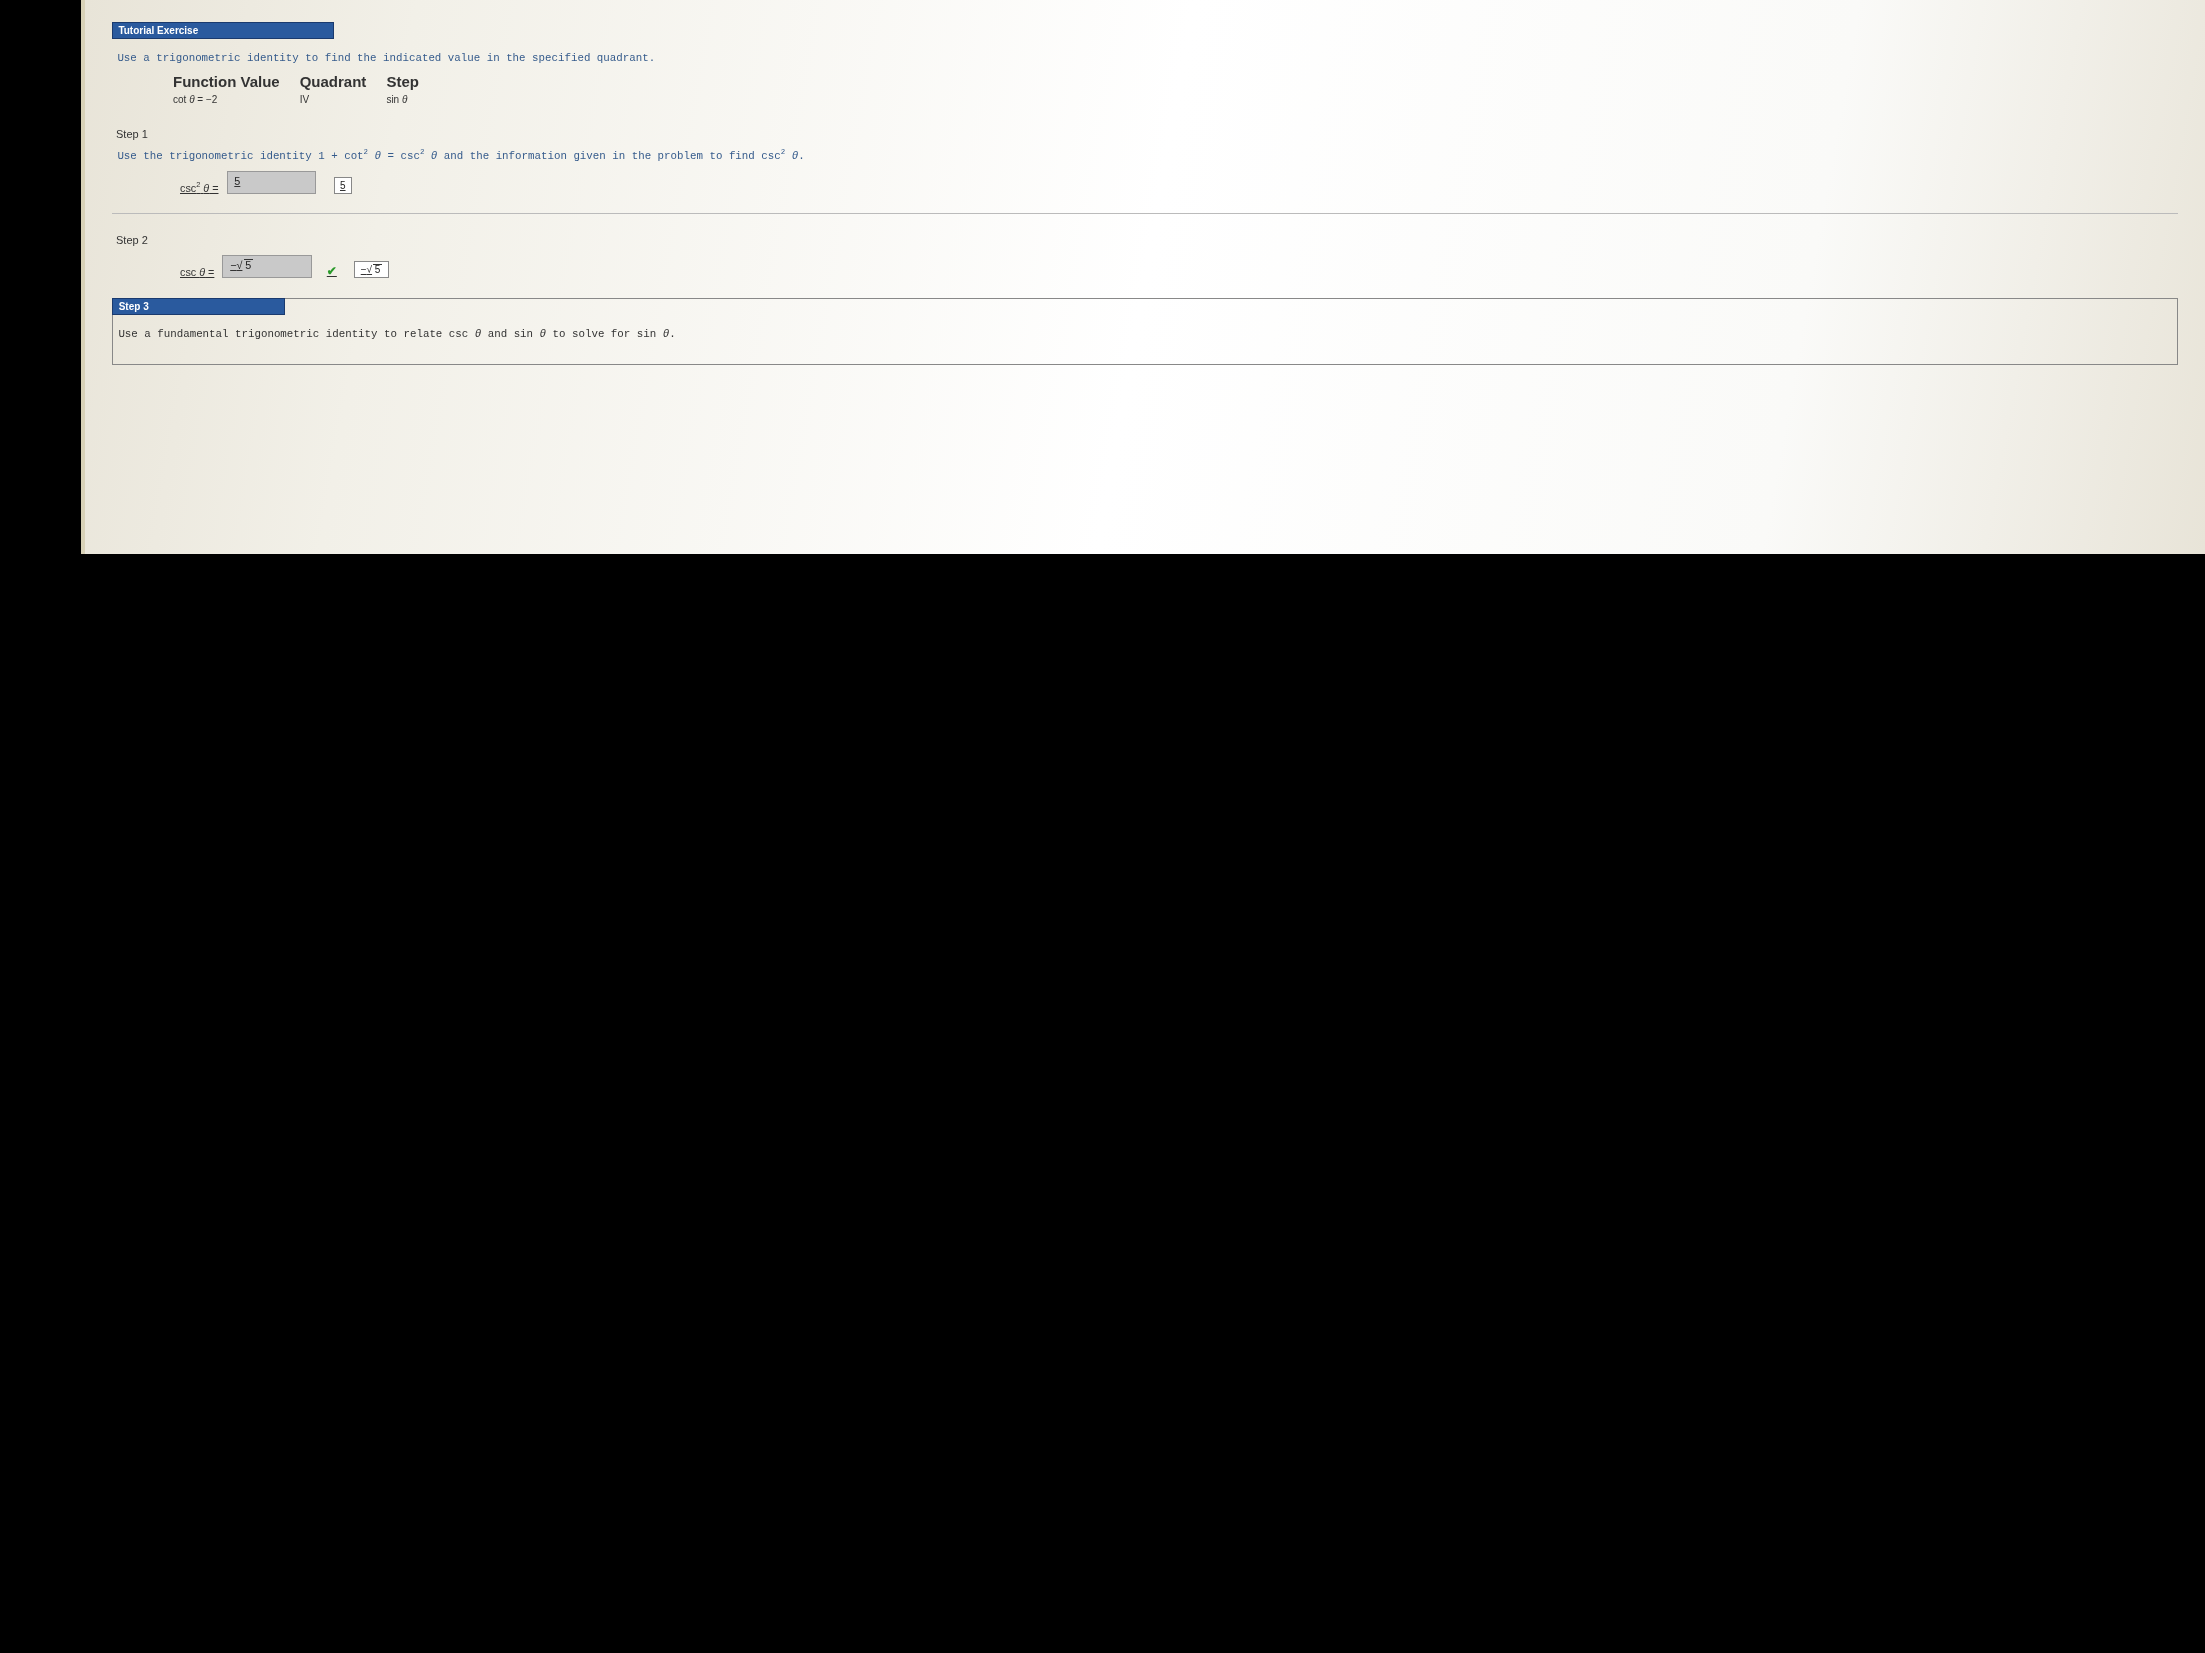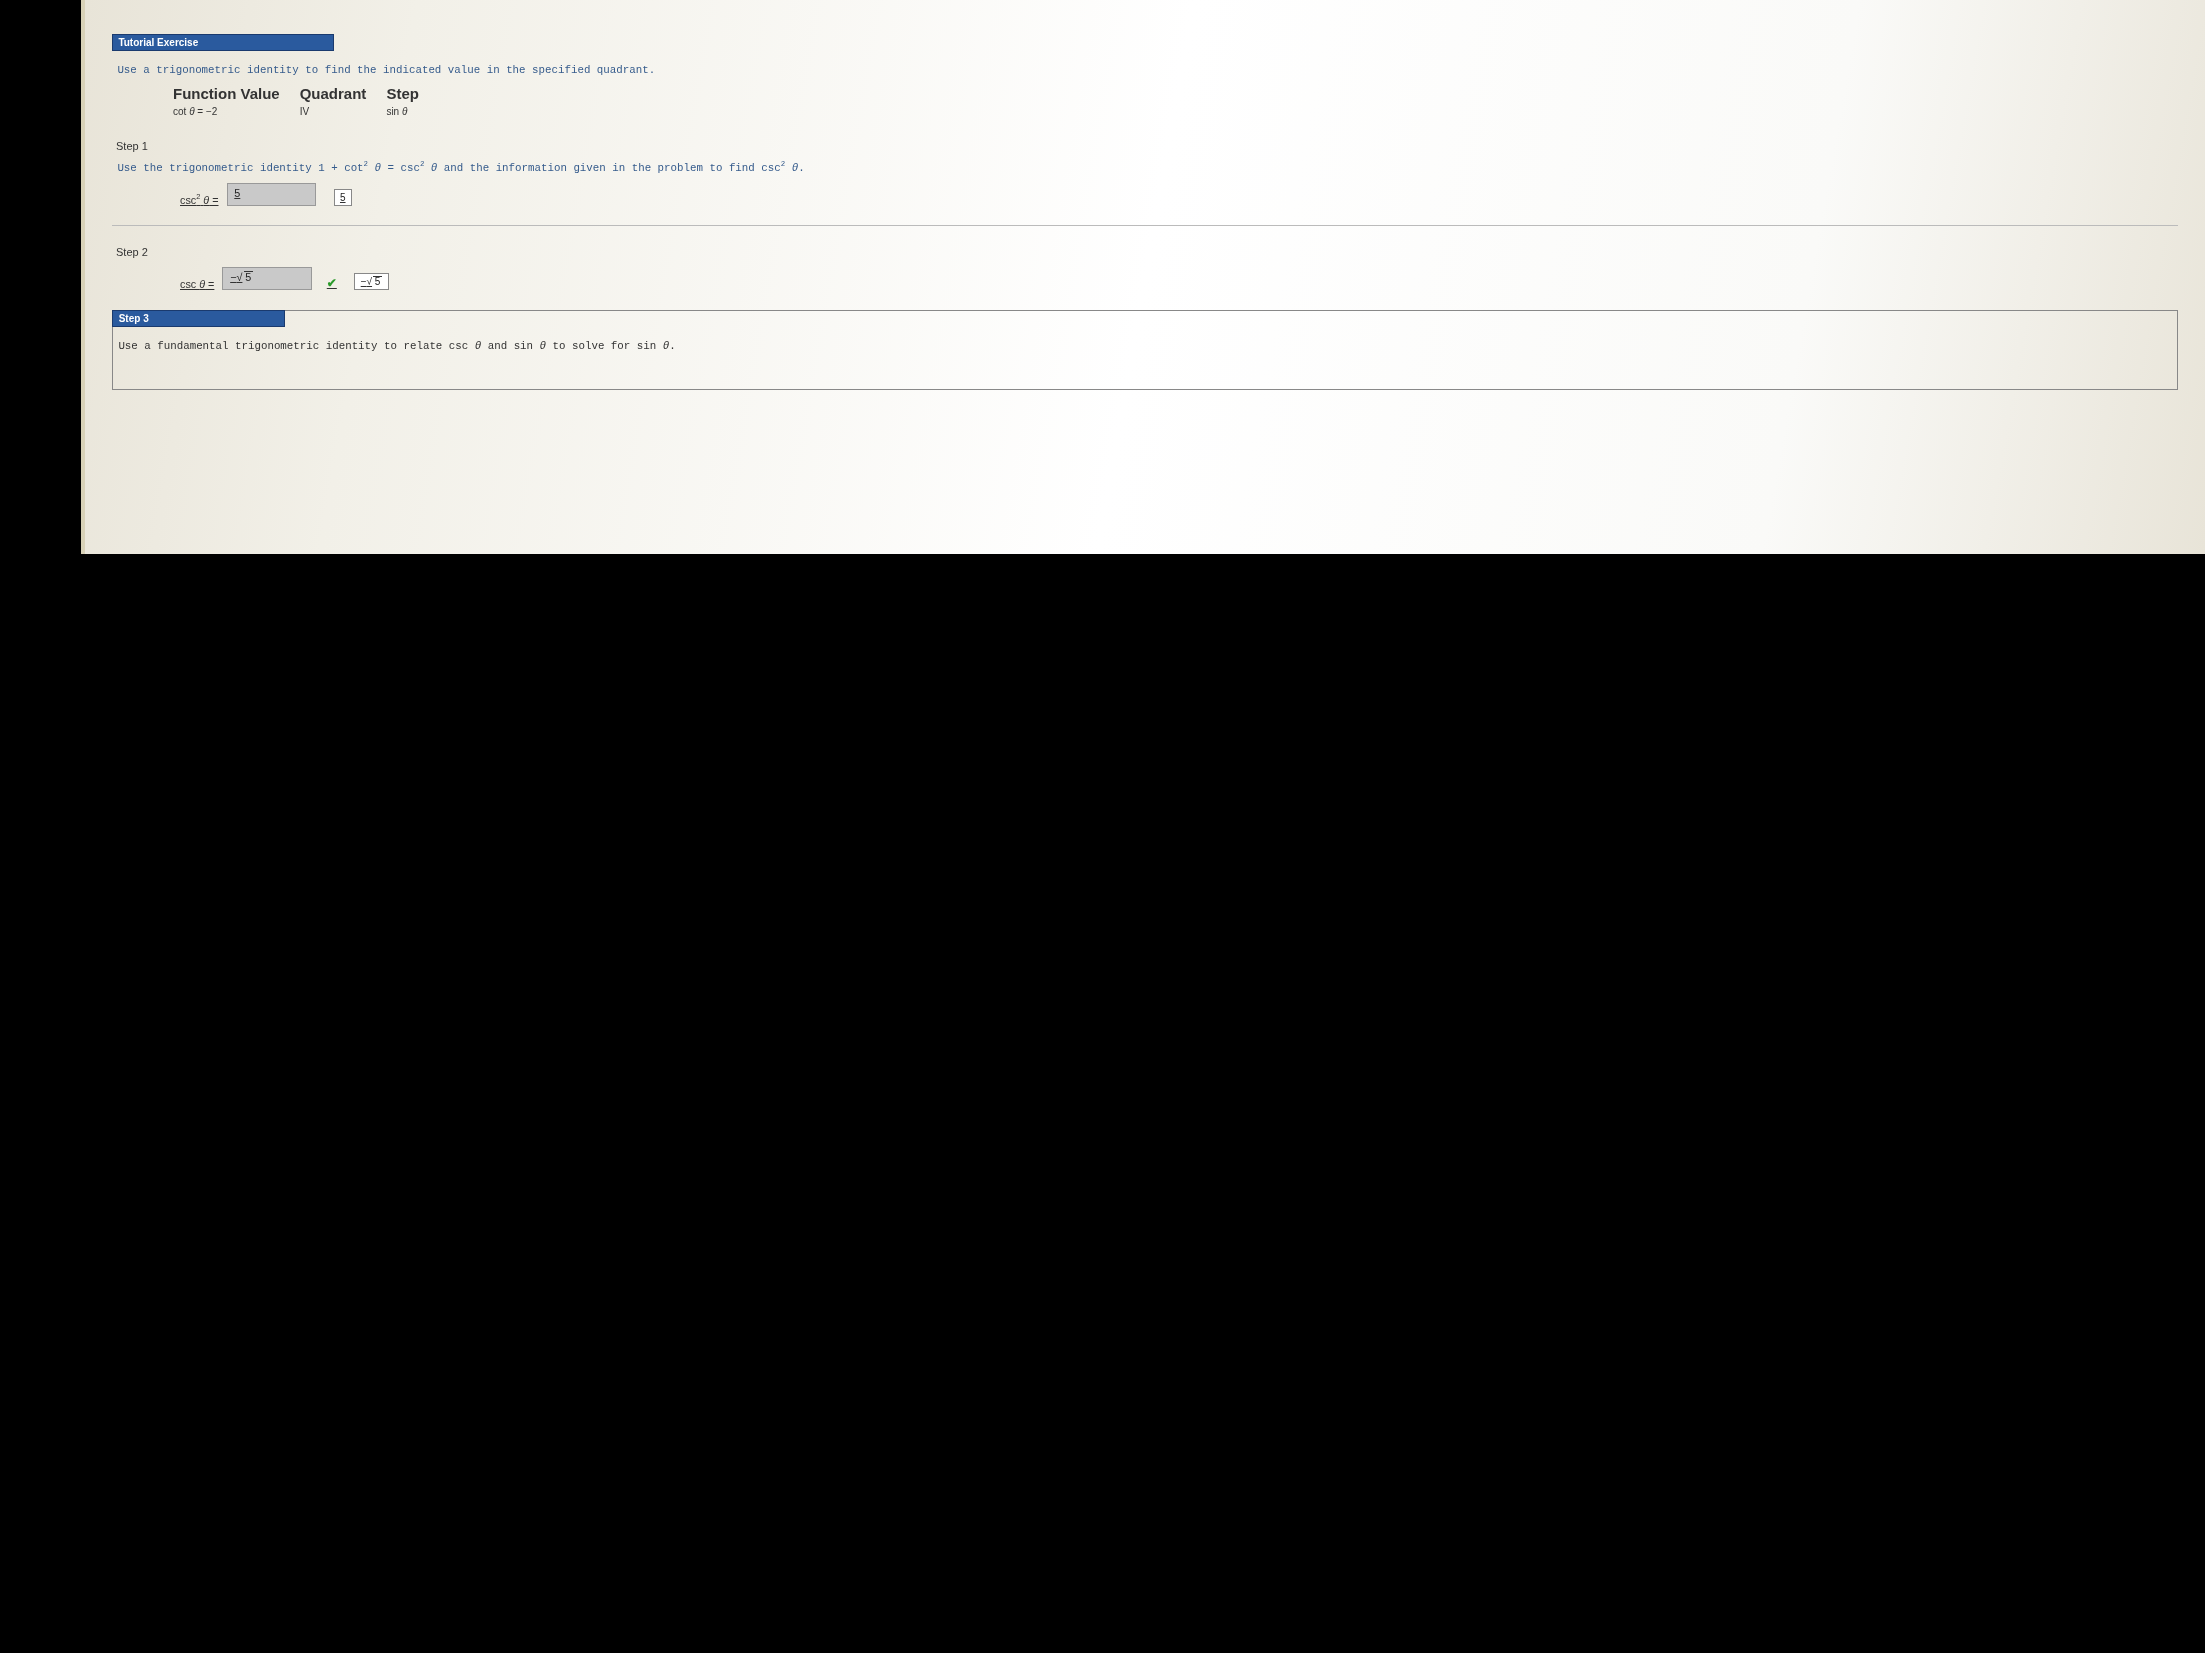--- a/index.html
+++ b/index.html
@@ -22,21 +22,21 @@
   }
   .section-header {
     display: inline-block;
     background: #2a5a9e;
     color: #fff;
     font-weight: bold;
     font-size: 10px;
     padding: 2px 135px 2px 5.4px;
     border: 0.7px solid #1a3a6e;
     margin-bottom: 9.5px;
-    margin-top: 20px;
+    margin-top: 8px;
   }
   .instruction {
     color: #355b8c;
     font-size: 10.8px;
     margin: 4px 0 8px 5.4px;
     font-family: Liberation Mono, monospace;
   }
   .func-table {
     margin-left: 61px;
     border-collapse: collapse;
@@ -105,21 +105,21 @@
   .x-icon {
     color: #cc2a2a;
     font-size: 12px;
     margin-left: 6.8px;
     font-weight: bold;
   }
   .theta { font-style: italic; }
   .step3-box {
     border: 0.7px solid #888;
     margin-top: 20px;
-    padding-bottom: 29px;
+    padding-bottom: 16px;
   }
   .step3-box .section-header {
     margin: -0.7px 0 9.5px -0.7px;
   }
   sup { font-size: 7.4px; }
   .sqrt {
     border-top: 0.7px solid #333;
     padding: 0 2px 0 1.4px;
     margin-left: 1.4px;
     display: inline-block;

